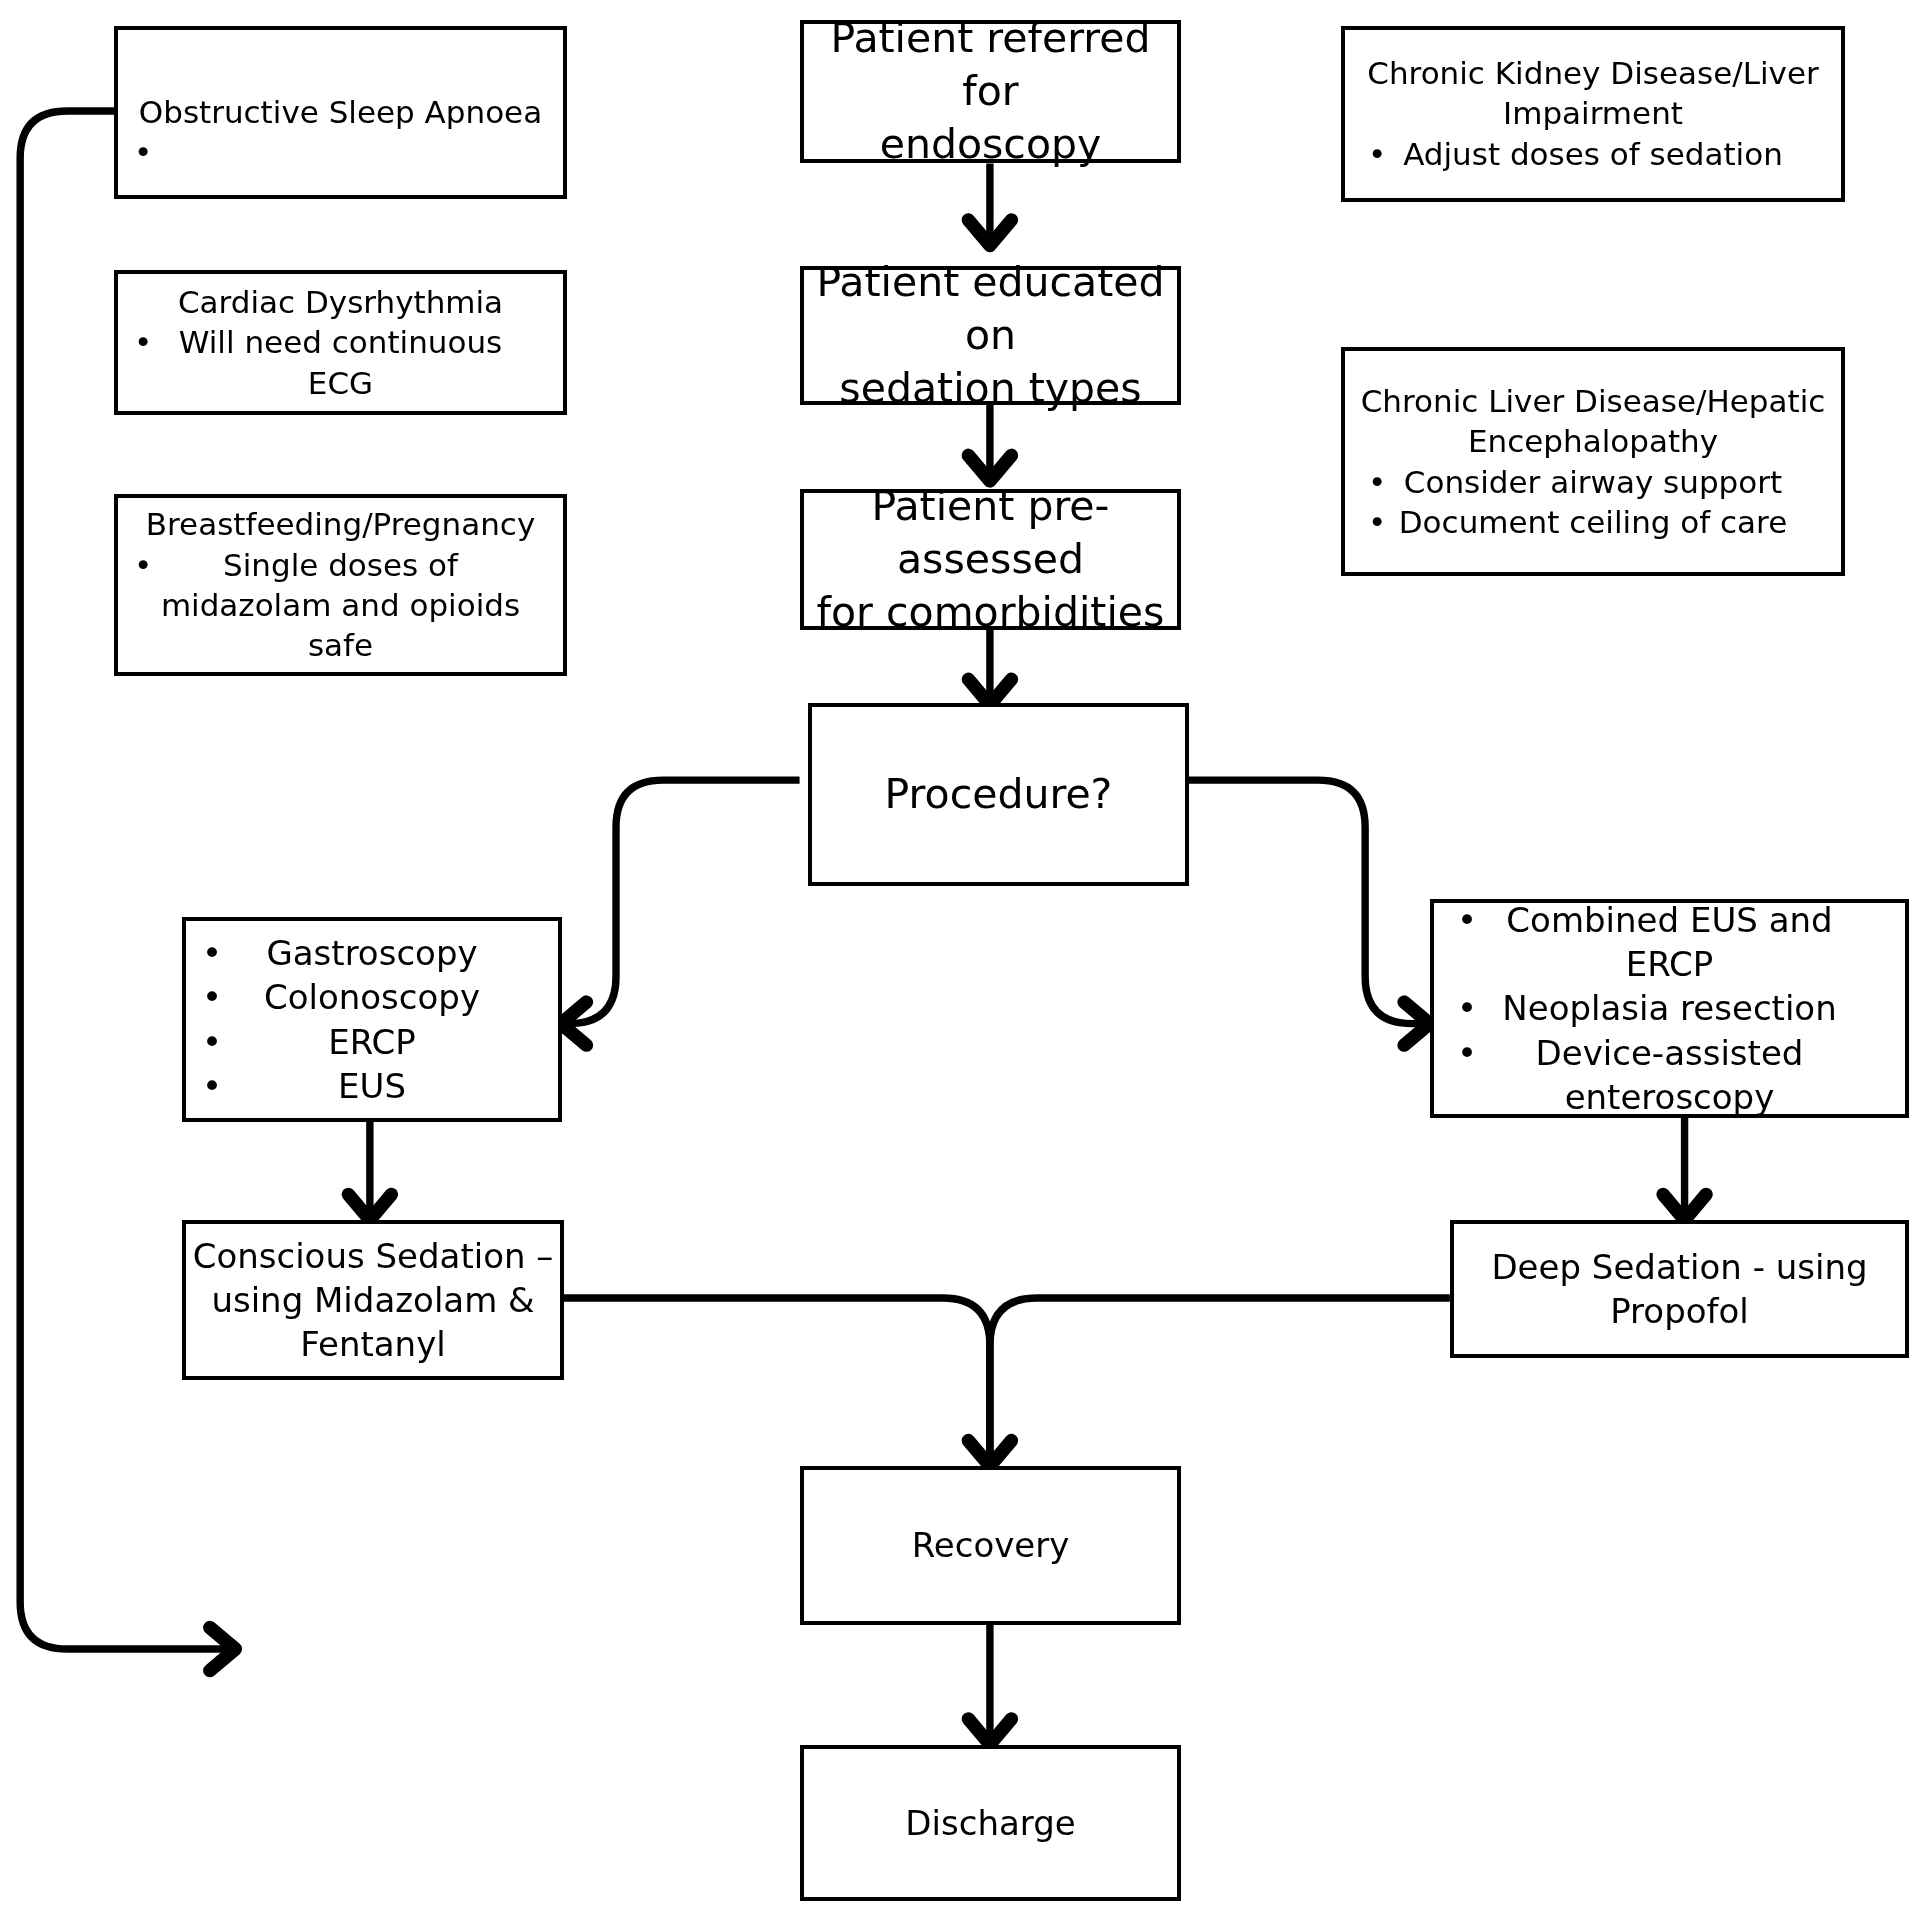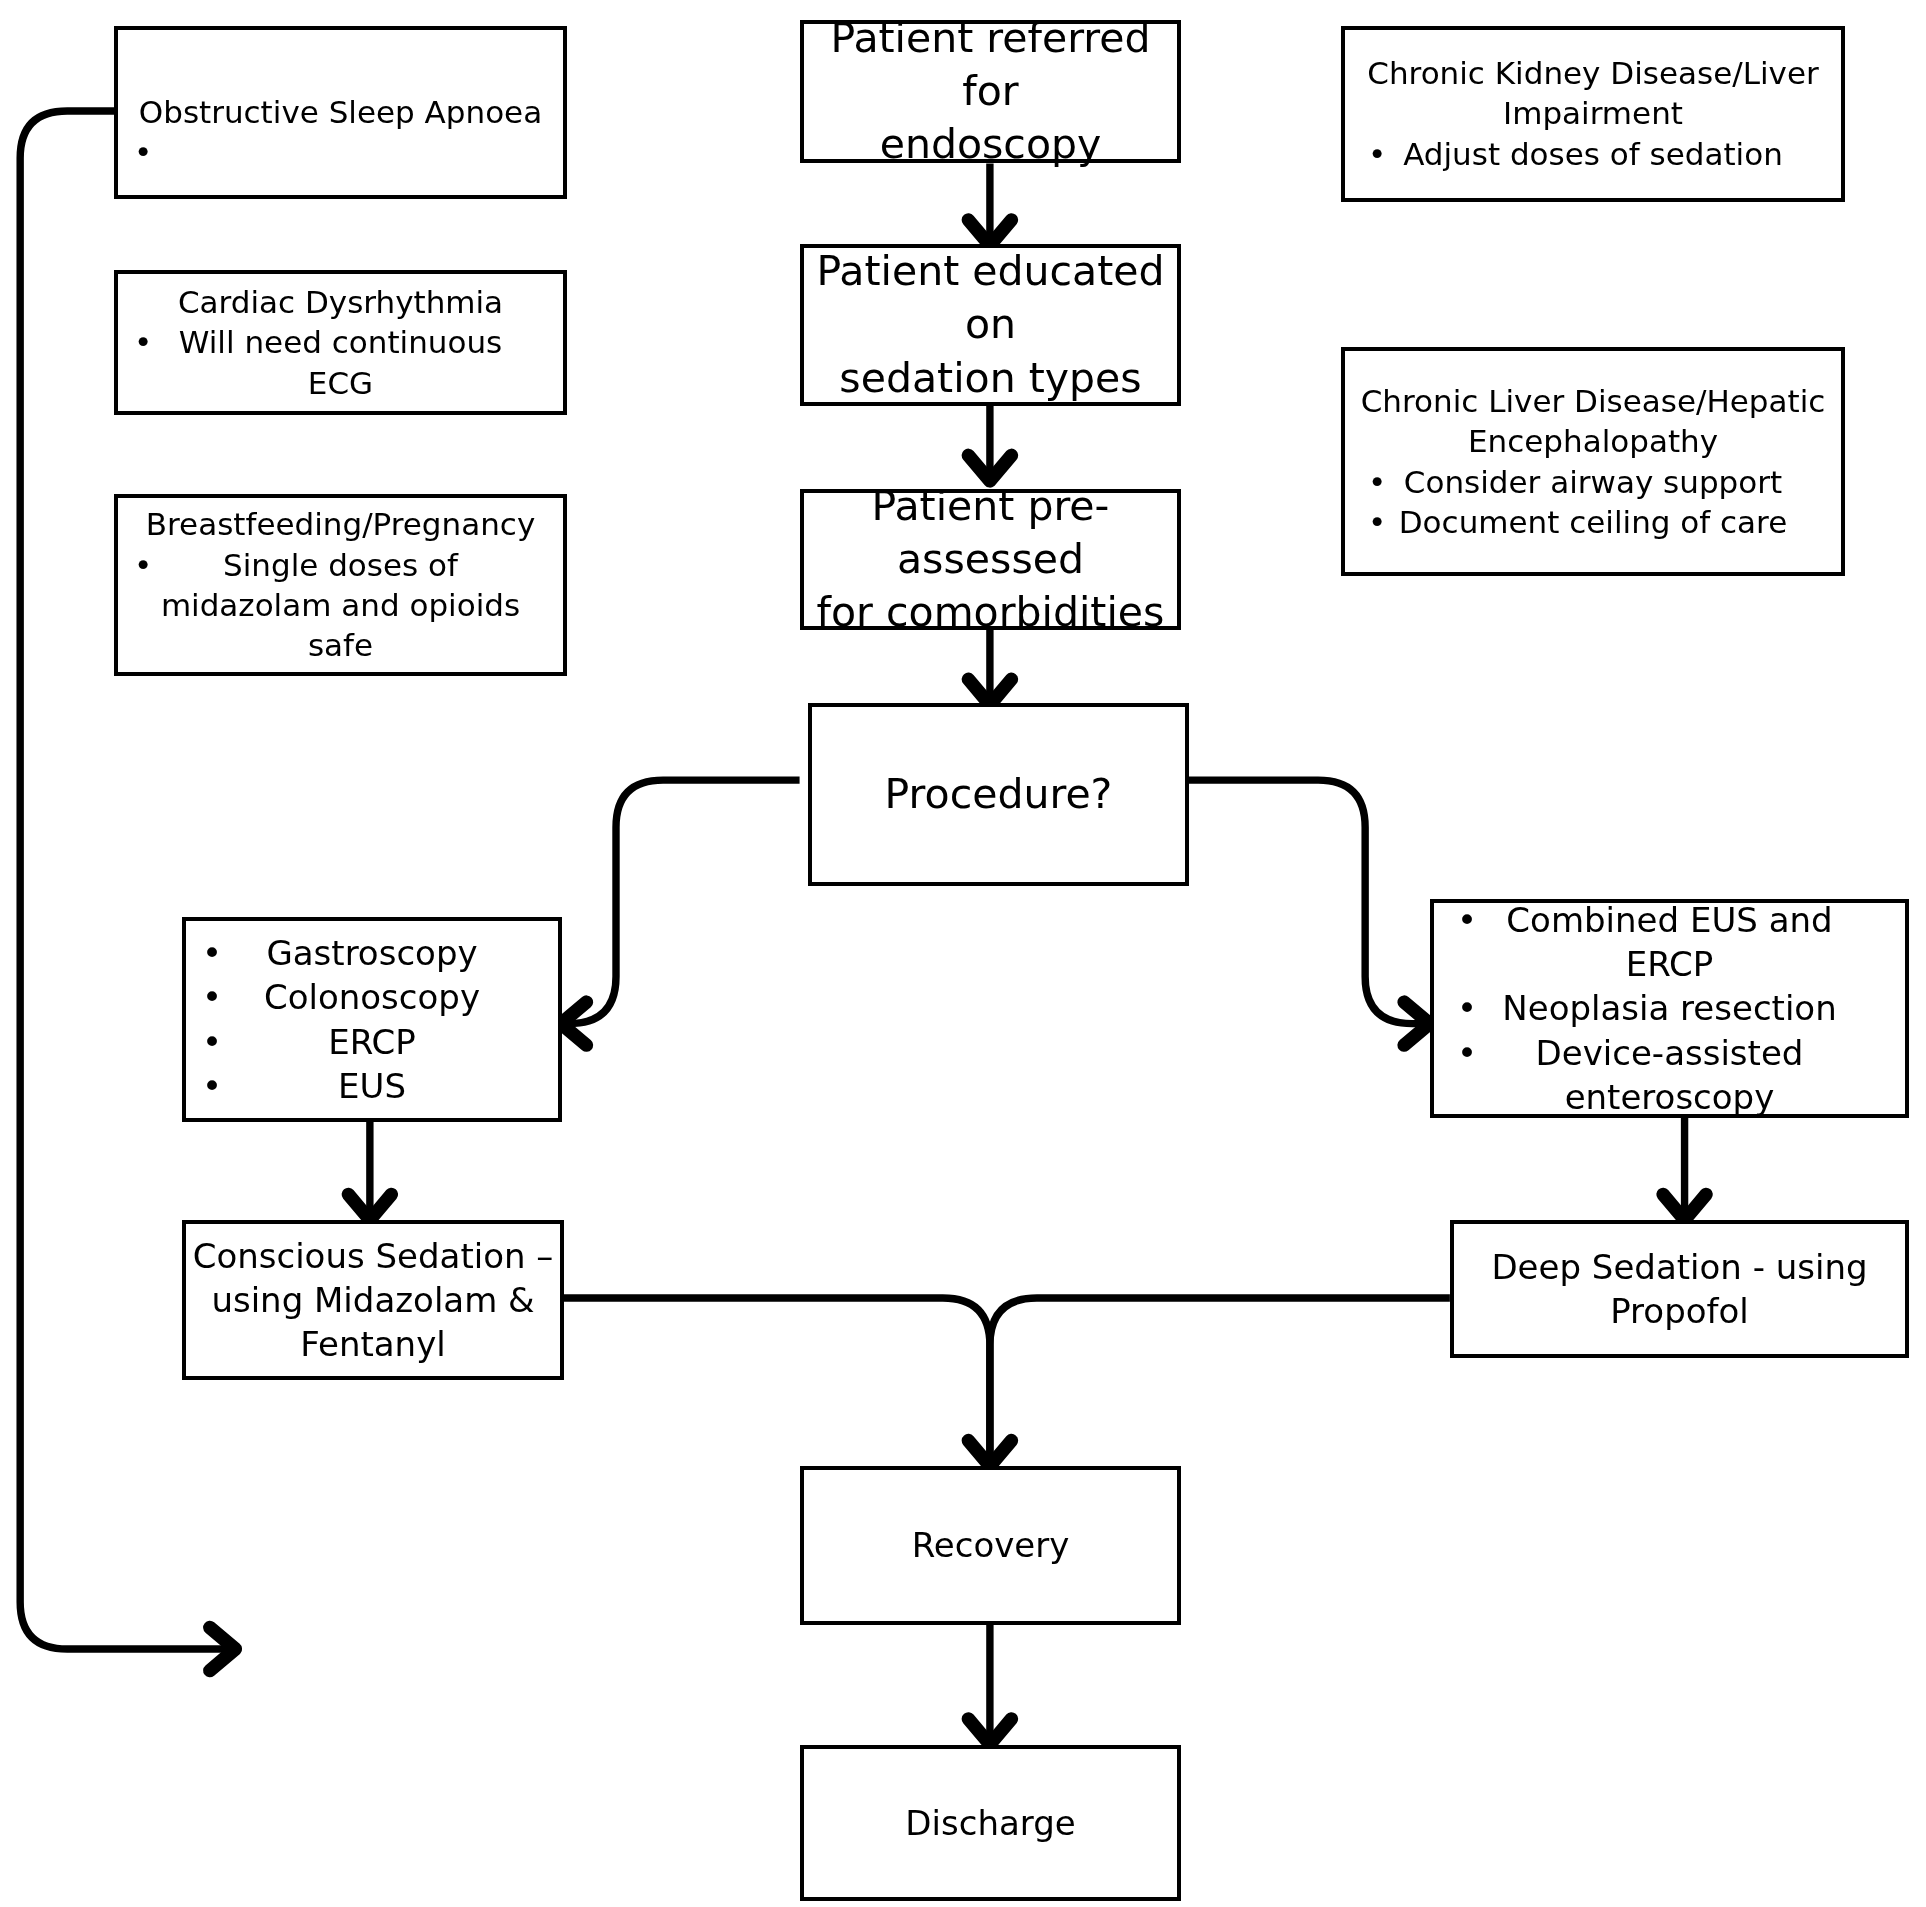--- a/index.html
+++ b/index.html
@@ -195,21 +195,21 @@
         <span class="btext">Document ceiling of care</span>
       </span>
     </span>
   </div>
 
   <div class="node t52" style="left:800px; top:20px; width:381px; height:143px;">
     <span class="line">Patient referred for</span>
     <span class="line">endoscopy</span>
   </div>
 
-  <div class="node t52" style="left:800px; top:244px; width:381px; height:162px;">
+  <div class="node t52" style="left:800px; top:266px; width:381px; height:139px;">
     <span class="line">Patient educated on</span>
     <span class="line">sedation types</span>
   </div>
 
   <div class="node t52" style="left:800px; top:489px; width:381px; height:141px;">
     <span class="line">Patient pre-assessed</span>
     <span class="line">for comorbidities</span>
   </div>
 
   <div class="node t52" style="left:800px; top:703px; width:381px; height:183px;margin-left:8px;">

